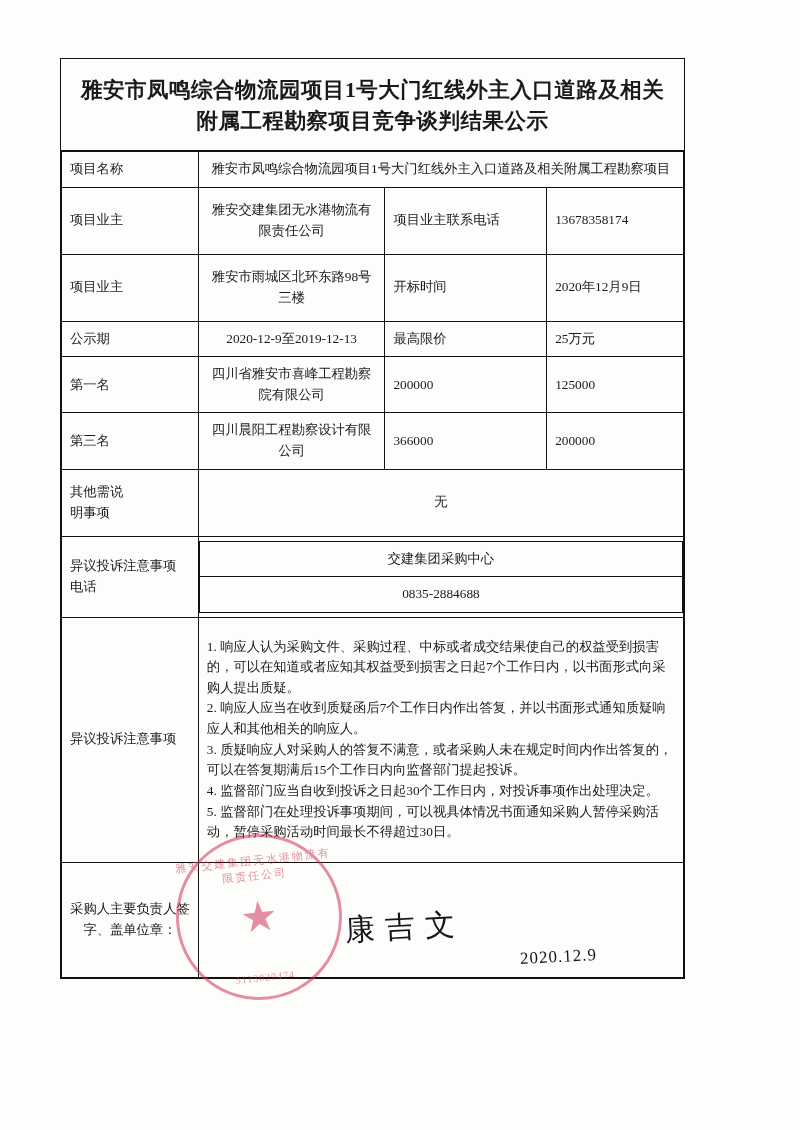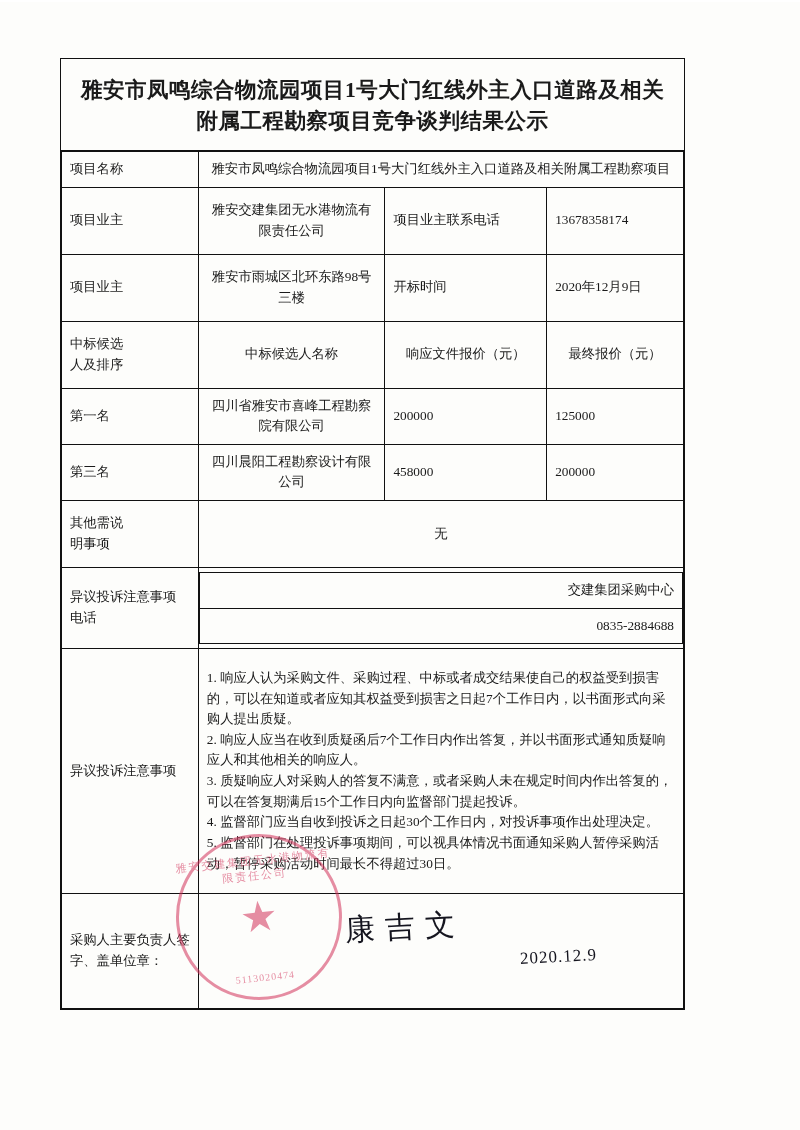--- a/index.html
+++ b/index.html
@@ -72,31 +72,32 @@
     padding: 10px 12px 10px 12px;
   }
   .notice p { margin: 0; }
   .sup-inner {
     width: 100%;
     border-collapse: collapse;
     table-layout: fixed;
   }
   .sup-inner td {
     border: none;
-    text-align: right;
+    text-align: center;
     font-size: 13.3px;
     padding: 7px 4px;
   }
   .sup-inner tr.first td { border-bottom: 1.1px solid #111; }
   .sign-row td { height: 100px; vertical-align: middle; }
   .sign-label {
     white-space: pre-line;
     padding-left: 12px;
     font-size: 13.3px;
     line-height: 1.55;
+    text-align: center;
   }
   
   .seal {
     position: absolute;
     left: 176px;
     top: 832px;
     width: 160px;
     height: 160px;
     border: 3px solid #d2325a;
     border-radius: 50%;
@@ -171,39 +172,38 @@
           <td class="val">雅安交建集团无水港物流有限责任公司</td>
           <td class="ctr">项目业主联系电话</td>
           <td class="ctr">13678358174</td>
         </tr>
         <tr>
           <td class="lbl tall">项目业主</td>
           <td class="val">雅安市雨城区北环东路98号三楼</td>
           <td class="ctr">开标时间</td>
           <td class="ctr">2020年12月9日</td>
         </tr>
-
-        <tr>
-          <td class="lbl tall">中标候选
-人及排序</td>
-          <td class="hdr-cell">中标候选人名称</td>
-          <td class="hdr-cell">响应文件报价（元）</td>
-          <td class="hdr-cell">最终报价（元）</td>
-        </tr>
+        <tr>
+          <td class="lbl">公示期</td>
+          <td class="val">2020-12-9至2019-12-13</td>
+          <td class="ctr">最高限价</td>
+          <td class="ctr">25万元</td>
+        </tr>
+
 
         <tr>
           <td class="ctr">第一名</td>
           <td class="val">四川省雅安市喜峰工程勘察院有限公司</td>
           <td class="ctr">200000</td>
           <td class="ctr">125000</td>
         </tr>
         <tr>
           <td class="ctr">第三名</td>
           <td class="val">四川晨阳工程勘察设计有限公司</td>
-          <td class="ctr">458000</td>
+          <td class="ctr">366000</td>
           <td class="ctr">200000</td>
         </tr>
 
         <tr>
           <td class="lbl tall">其他需说
 明事项</td>
           <td class="val" colspan="3">无</td>
         </tr>
 
         <tr>

